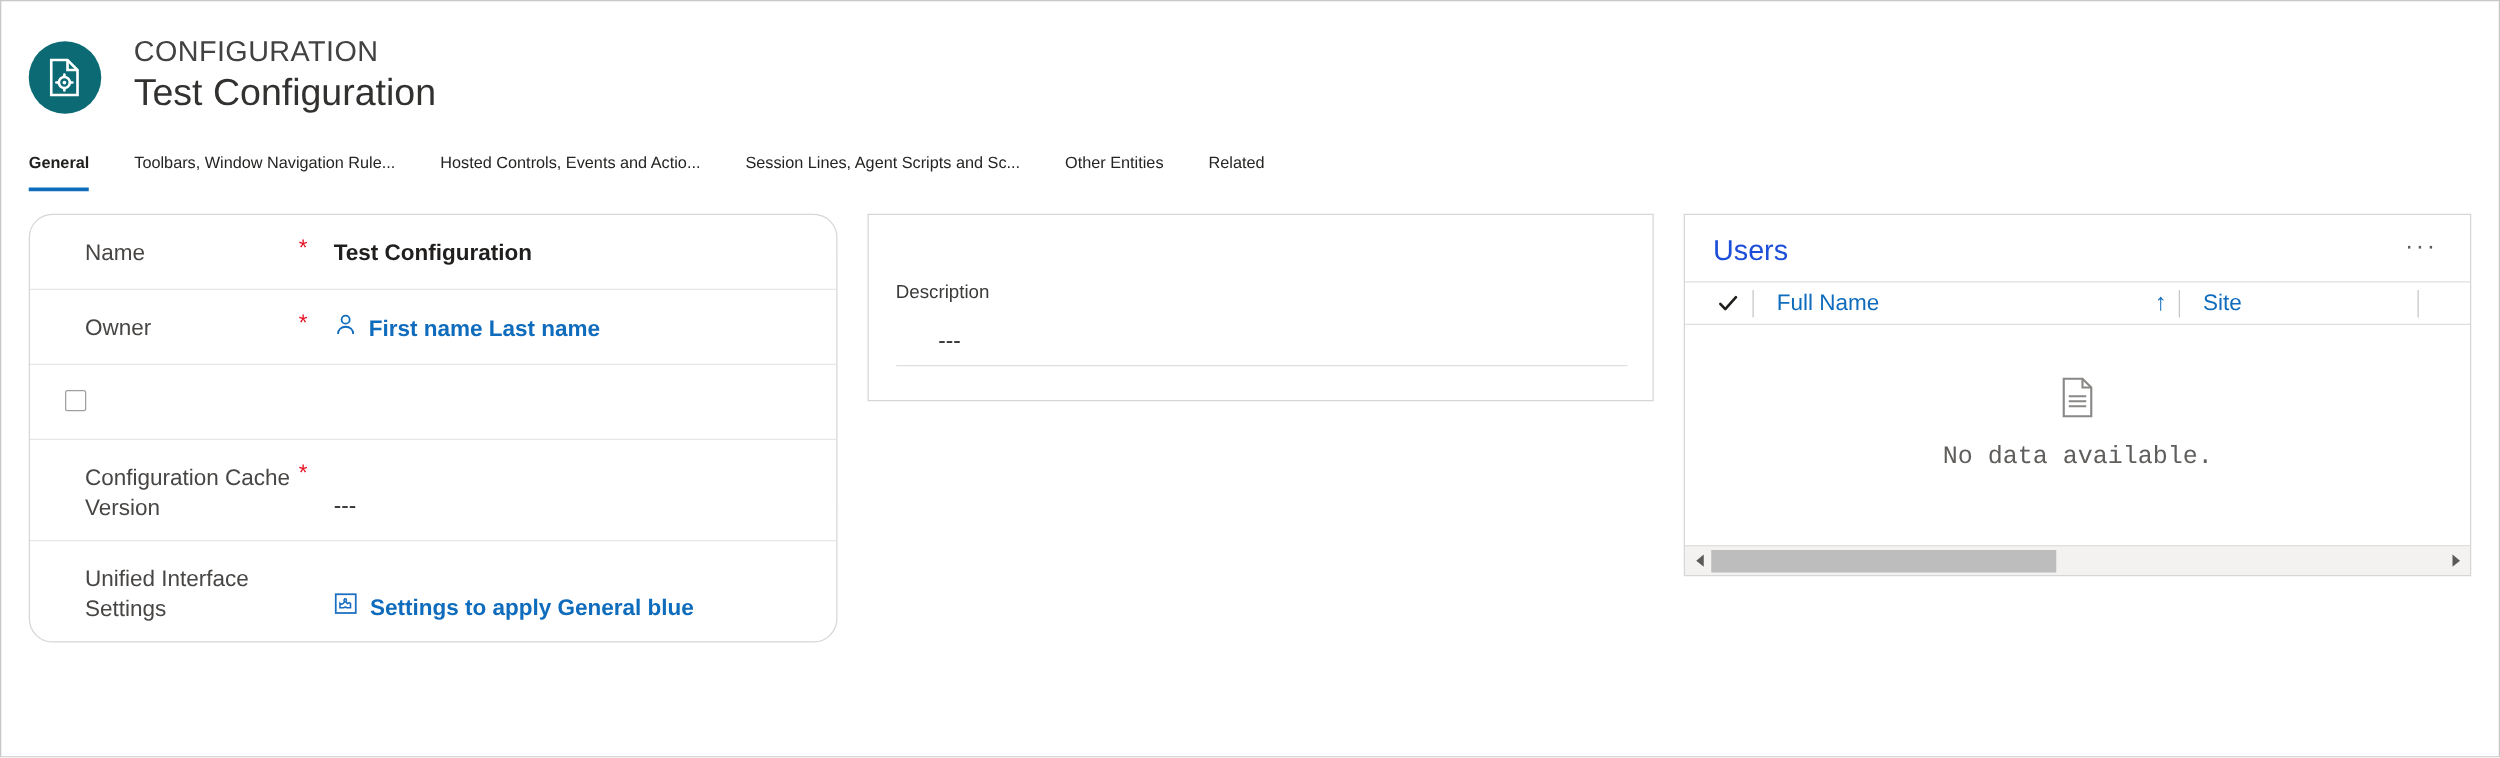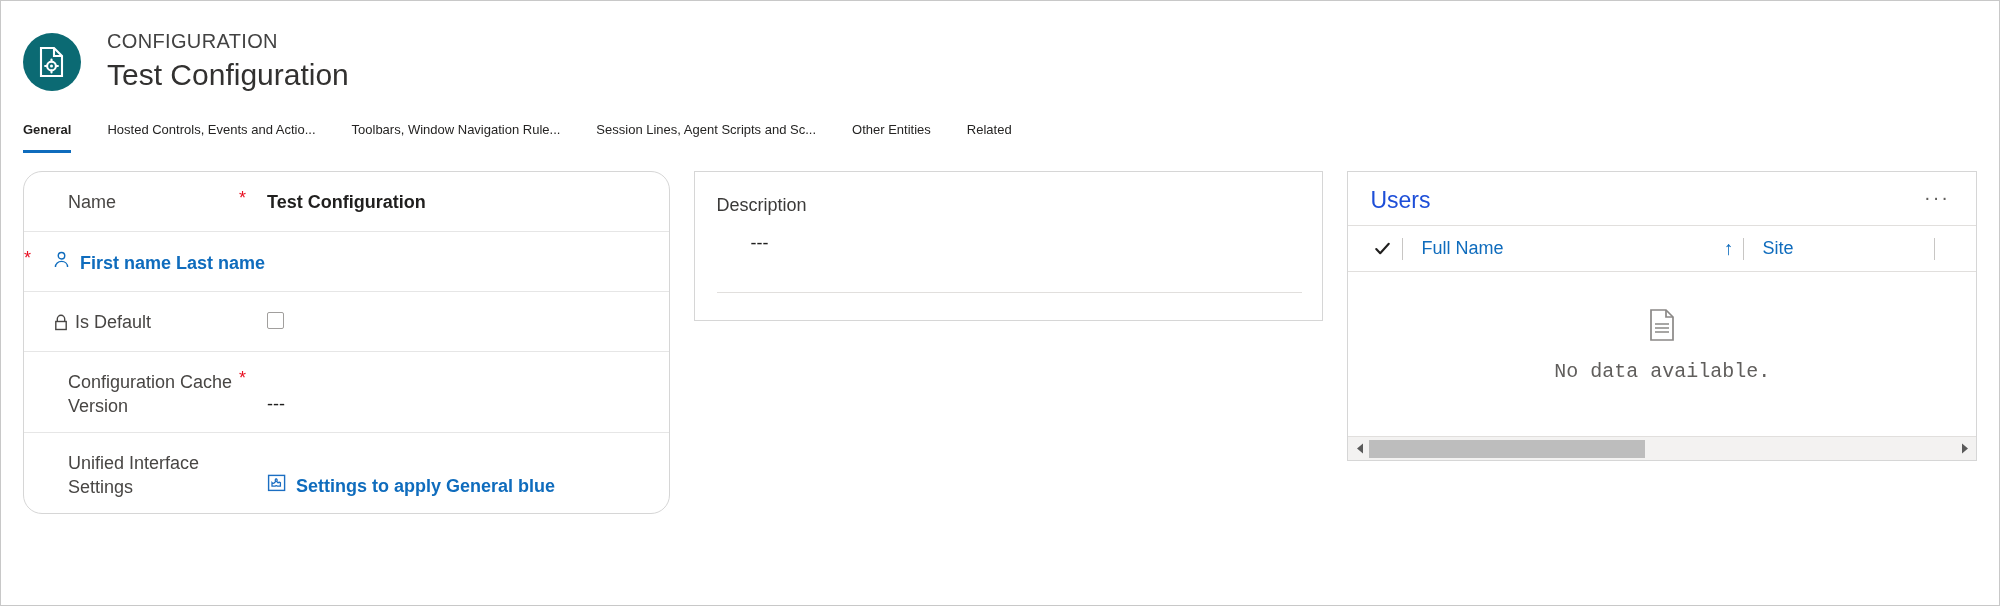--- a/index.html
+++ b/index.html
@@ -28,21 +28,21 @@
   }
   .entity-icon {
     width: 58px; height: 58px;
     border-radius: 50%;
     background: #0b6a73;
     display: flex; align-items: center; justify-content: center;
     flex: 0 0 auto;
   }
   .header-text { margin-left: 26px; }
   .eyebrow {
-    font-size: 20px;
+    font-size: 23px;
     letter-spacing: 0.35px;
     color: #424242;
     text-transform: uppercase;
     line-height: 20px;
     font-weight: 400;
   }
   .record-title {
     font-size: 30px;
     color: #323130;
     font-weight: 400;
@@ -152,23 +152,24 @@
   .val-offset { padding-top: 40px; }
 
   
   .desc-card {
     width: 633px;
     height: 150px;
     padding: 20px 22px 0 22px;
     position: relative;
   }
   .desc-label {
-    font-size: 18px;
+    font-size: 15px;
     color: #3b3a39;
     line-height: 26px;
+    margin-top: 29px;
   }
   .desc-value {
     font-size: 18px;
     color: #201f1e;
     margin: 14px 0 0 34px;
     line-height: 22px;
   }
   .desc-underline {
     position: absolute;
     left: 22px; right: 20px; bottom: 27px;
@@ -199,21 +200,21 @@
     font-size: 20px;
     color: #605e5c;
     letter-spacing: 2px;
     cursor: pointer;
     line-height: 14px;
     padding: 0 4px 6px 4px;
   }
   .grid-header {
     display: flex;
     align-items: center;
-    height: 47px;
+    height: 35px;
     border-top: 1px solid #e1dfdd;
     border-bottom: 1px solid #e1dfdd;
     padding-left: 14px;
   }
   .grid-check {
     width: 40px;
     flex: 0 0 40px;
     display: flex; align-items: center; justify-content: center;
     color: #201f1e;
     cursor: pointer;
@@ -300,60 +301,52 @@
       </svg>
     </div>
     <div class="header-text">
       <div class="eyebrow">CONFIGURATION</div>
       <div class="record-title">Test Configuration</div>
     </div>
   </div>
 
   <div class="tabbar">
     <div class="tab active">General</div>
+    <div class="tab">Toolbars, Window Navigation Rule...</div>
     <div class="tab">Hosted Controls, Events and Actio...</div>
-    <div class="tab">Toolbars, Window Navigation Rule...</div>
     <div class="tab">Session Lines, Agent Scripts and Sc...</div>
     <div class="tab">Other Entities</div>
     <div class="tab">Related</div>
   </div>
 
   <div class="body">
 
     <div class="card form-card">
 
       <div class="form-row">
         <div class="field-label">Name</div>
         <div class="req-star">*</div>
         <div class="field-value bold">Test Configuration</div>
       </div>
 
       <div class="form-row">
+        <div class="field-label">Owner</div>
         <div class="req-star">*</div>
         <div class="field-value">
           <span>
             <svg width="19" height="19" viewBox="0 0 20 20" aria-hidden="true">
               <circle cx="10" cy="6" r="3.4" fill="none" stroke="#0f6cbd" stroke-width="1.5"></circle>
               <path d="M3.6 18 c0-3.7 2.9-6 6.4-6 s6.4 2.3 6.4 6" fill="none" stroke="#0f6cbd" stroke-width="1.5"></path>
             </svg>
           </span>
           <span class="link-value">First name Last name</span>
         </div>
       </div>
 
       <div class="form-row">
-        <div class="field-label locked">
-          <span>
-            <svg width="14" height="17" viewBox="0 0 14 17" style="margin-top:4px" aria-hidden="true">
-              <path d="M3.3 7.5 V5 a3.7 3.7 0 0 1 7.4 0 v2.5" fill="none" stroke="#484644" stroke-width="1.4"></path>
-              <rect x="1.8" y="7.5" width="10.4" height="8" fill="none" stroke="#484644" stroke-width="1.4"></rect>
-            </svg>
-          </span>
-          <span>Is Default</span>
-        </div>
         <div class="req-star empty"></div>
         <div class="field-value">
           <span class="checkbox"></span>
         </div>
       </div>
 
       <div class="form-row">
         <div class="field-label">Configuration Cache Version</div>
         <div class="req-star">*</div>
         <div class="field-value dash val-offset">---</div>

